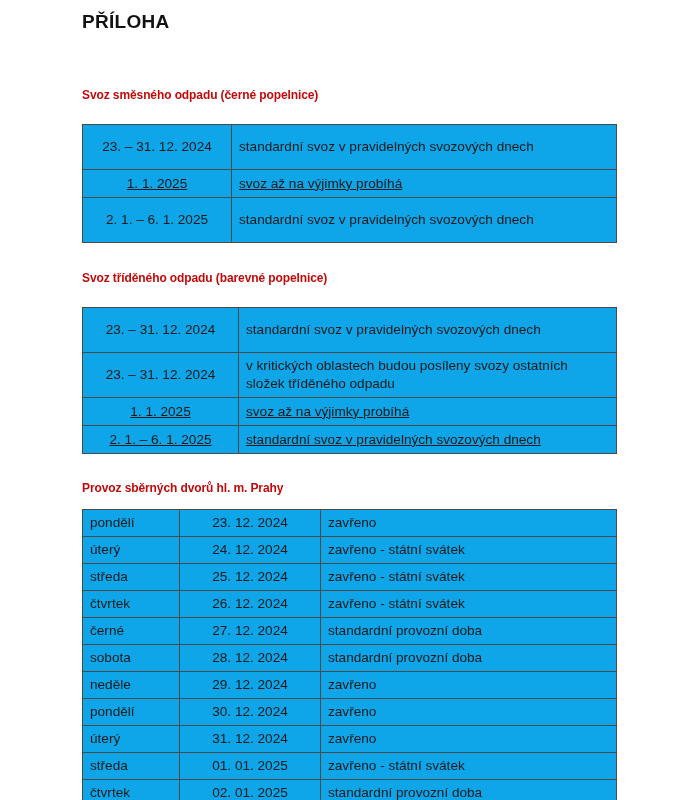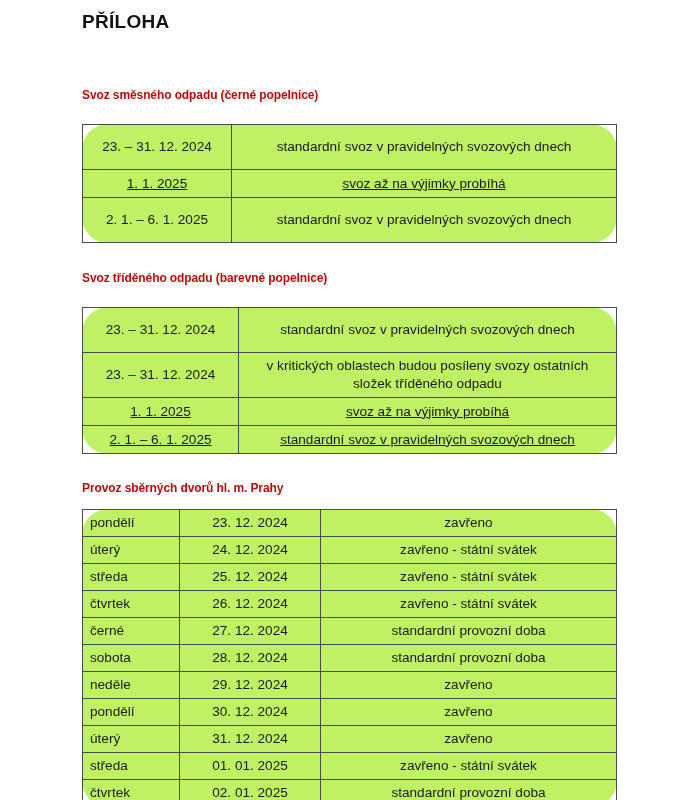--- a/index.html
+++ b/index.html
@@ -51,35 +51,34 @@
   #heading-2 { top: 271px; }
   #heading-3 { top: 481px; }
 
   
   table.doc-table {
     position: absolute;
     border-collapse: collapse;
     table-layout: fixed;
     font-size: 13.6px;
     color: #1a1a1a;
-    background: #bef264;
-    border-radius: 26px;
+    background: #0ea5e9;
   }
   table.doc-table td {
     border: 1px solid #4a4a4a;
     padding: 2px 7px;
     vertical-align: middle;
     line-height: 1.32;
   }
   td.date-cell {
     text-align: center;
     white-space: nowrap;
   }
   td.desc-cell {
-    text-align: center;
+    text-align: left;
   }
 
   
   #table-mixed {
     left: 82px;
     top: 124px;
     width: 535px;
   }
   #table-mixed td.date-cell { width: 134px; }
 

